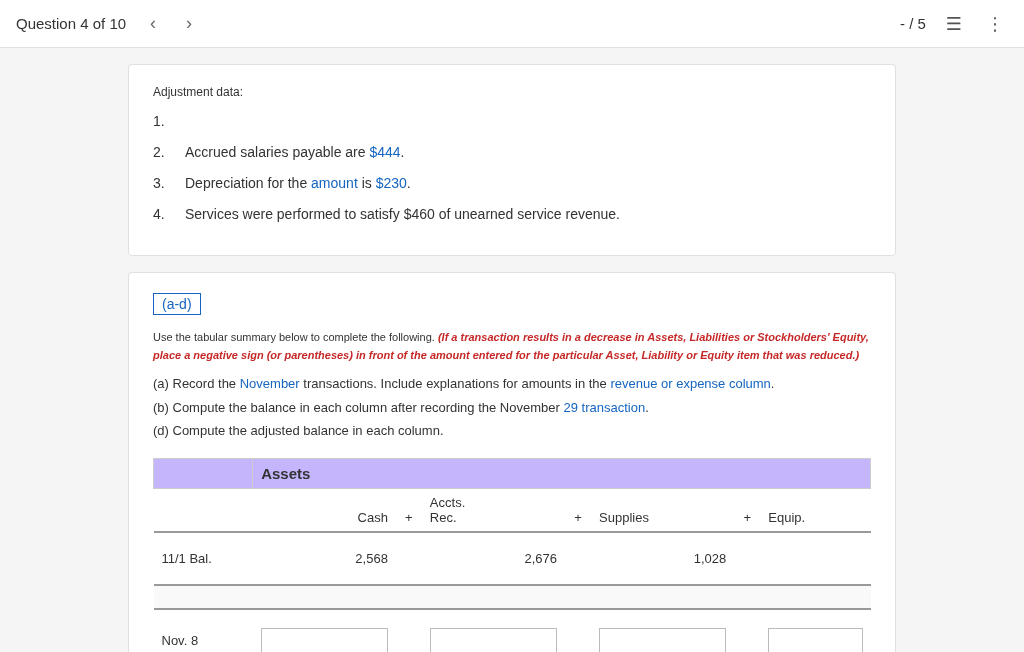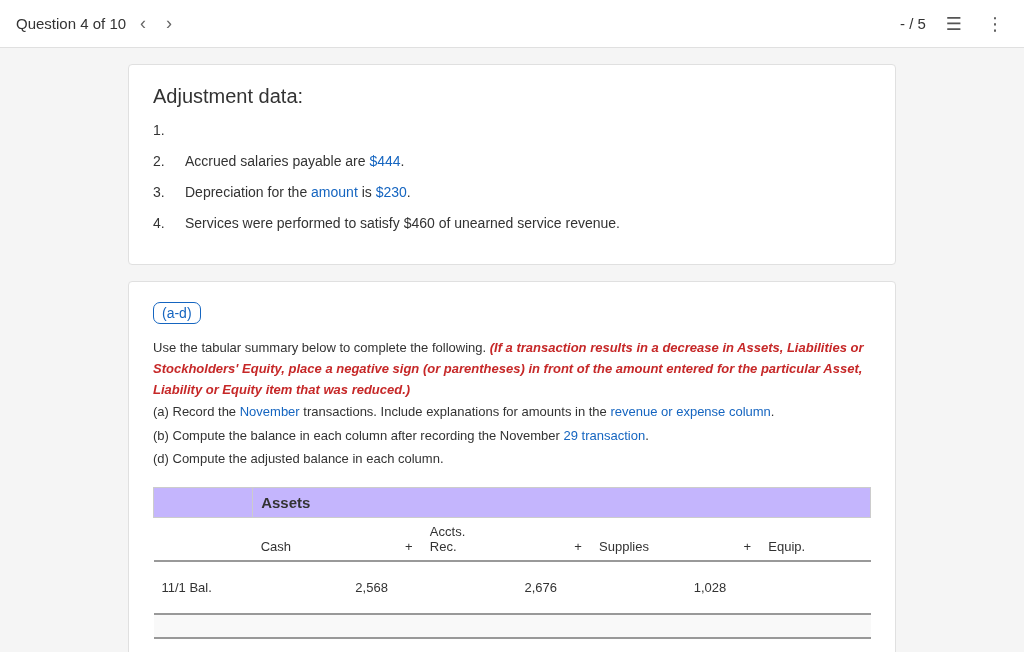--- a/index.html
+++ b/index.html
@@ -17,21 +17,21 @@
       border-bottom: 1px solid #e0e0e0;
       padding: 0 16px;
       height: 48px;
       position: sticky;
       top: 0;
       z-index: 100;
     }
     .nav-left {
       display: flex;
       align-items: center;
-      gap: 8px;
+      gap: 18px;
       flex: 1;
     }
     .nav-title {
       font-size: 15px;
       color: #333;
       font-weight: 400;
     }
     .nav-arrow {
       cursor: pointer;
       color: #666;
@@ -67,21 +67,21 @@
       background: #fff;
       border: 1px solid #e0e0e0;
       border-radius: 4px;
       margin-bottom: 16px;
     }
     .card-body {
       padding: 20px 24px;
     }
     
     .adj-label {
-      font-size: 20px;
+      font-size: 12px;
       color: #333;
       margin-bottom: 12px;
     }
     .adj-list {
       list-style: none;
       padding: 0;
     }
     .adj-list li {
       display: flex;
       gap: 12px;
@@ -97,28 +97,28 @@
     .highlight-blue {
       color: #1565c0;
     }
     
     .part-label {
       color: #1565c0;
       font-size: 14px;
       border: 1px solid #1565c0;
       display: inline-block;
       padding: 2px 8px;
-      border-radius: 7px;
+      border-radius: 0;
       margin-bottom: 14px;
     }
     
     .instructions {
-      font-size: 13px;
+      font-size: 11px;
       line-height: 1.6;
-      margin-bottom: 0;
+      margin-bottom: 8px;
       color: #333;
     }
     .instructions .red-italic {
       color: #c62828;
       font-style: italic;
       font-weight: bold;
     }
     .sub-instructions {
       font-size: 13px;
       line-height: 1.8;
@@ -259,21 +259,21 @@
           <thead>
 
             <tr class="assets-header-row">
               <td colspan="1"></td>
               <td colspan="9">Assets</td>
             </tr>
 
             <tr class="col-header-row">
               <td style="width:90px;"></td>
 
-              <td style="width:130px;">
+              <td style="width:130px;text-align:right;">
                 <div>Cash</div>
               </td>
               <td class="plus-sign" style="width:20px;">+</td>
 
               <td style="width:130px;margin-top:13px;">
                 <div>Accts.</div>
                 <div>Rec.</div>
               </td>
               <td class="plus-sign" style="width:20px;">+</td>
 

